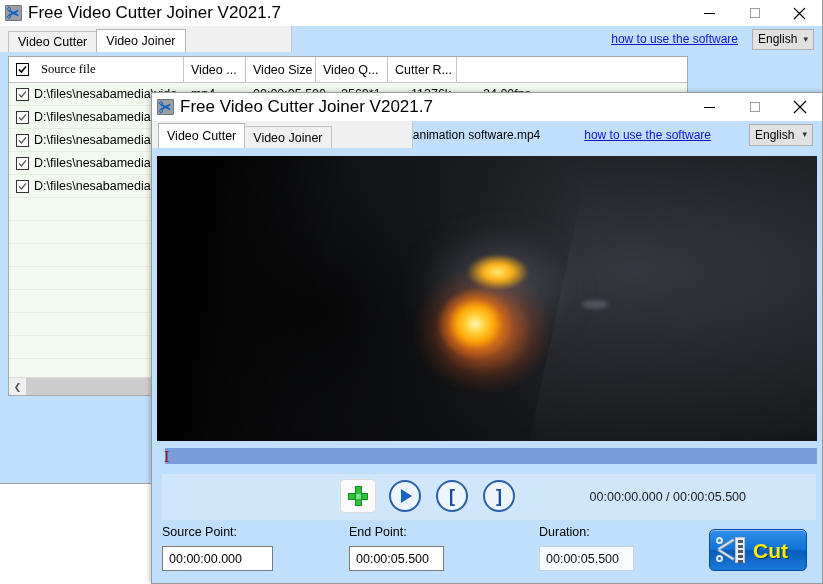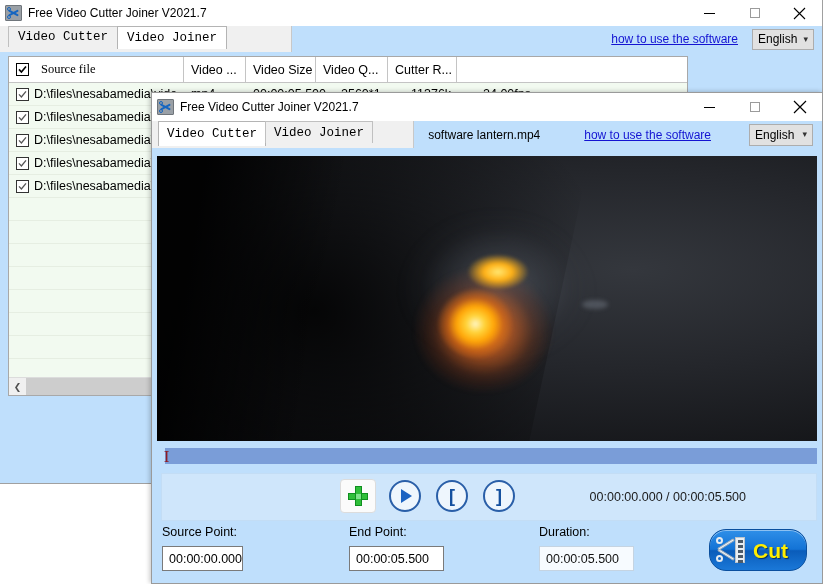--- a/index.html
+++ b/index.html
@@ -26,33 +26,33 @@
     position:absolute;width:11px;height:2px;background:#1565c0;left:2px;top:6px;border-radius:1px;
   }
   .title-icon .sc1{transform:rotate(28deg);}
   .title-icon .sc2{transform:rotate(-28deg);}
   .title-icon .pv1,.title-icon .pv2{
     position:absolute;width:4px;height:4px;border:1.5px solid #1565c0;border-radius:50%;
     box-sizing:border-box;left:1px;
   }
   .title-icon .pv1{top:1px;}
   .title-icon .pv2{top:9px;}
-  .title-text{font-size:12px;color:#000;white-space:nowrap;}
+  .title-text{font-size:17px;color:#000;white-space:nowrap;}
   .wbtns{margin-left:auto;display:flex;height:28px;}
   .wbtn{width:45px;height:28px;display:flex;align-items:center;justify-content:center;
         font-size:13px;color:#000;}
   .wbtn.min span{display:block;width:11px;height:1px;background:#000;}
   .wbtn.max span{display:block;width:10px;height:10px;border:1px solid #9b9b9b;box-sizing:border-box;}
   .wbtn.close svg{display:block;}
 
   
   .tabstrip{position:absolute;left:0;right:0;display:flex;align-items:flex-end;
             background:#bfdffc;}
-  .tabs-area{display:flex;align-items:flex-start;background:#f0f0f0;height:100%;
-             border-right:1px solid #c8c8c8;box-sizing:border-box;font-family:Liberation Mono, monospace;}
+  .tabs-area{display:flex;align-items:flex-end;background:#f0f0f0;height:100%;
+             border-right:1px solid #c8c8c8;box-sizing:border-box;}
   .tab{
     display:flex;align-items:center;justify-content:center;
     background:#f0f0f0;border:1px solid #c0c0c0;border-bottom:none;
     box-sizing:border-box;color:#000;white-space:nowrap;
   }
   .tab.active{background:#ffffff;border-color:#b4b4b4;}
   .right-links{display:flex;align-items:center;margin-left:auto;height:100%;}
   .file-label{color:#000;white-space:nowrap;}
   .help-link{color:#1414d2;text-decoration:underline;white-space:nowrap;cursor:pointer;}
   .lang-select{
@@ -209,21 +209,21 @@
   .fieldrow{position:absolute;left:0;right:0;top:432px;height:56px;}
   .fl{position:absolute;font-size:12.5px;color:#000;}
   .fi{
     position:absolute;height:25px;background:#fff;border:1px solid #7a7a7a;
     box-sizing:border-box;display:flex;align-items:center;padding-left:6px;
     font-size:12.5px;color:#000;font-family:"Liberation Sans",sans-serif;
   }
   .fi.disabled{border-color:#c5d4e2;background:#f7fbff;color:#111;}
 
   .cutbtn{
-    position:absolute;left:557px;top:88px;width:98px;height:42px;border-radius:17px;
+    position:absolute;left:557px;top:88px;width:98px;height:42px;border-radius:5px;
     background:linear-gradient(180deg,#2f8fe8 0%,#1373d6 48%,#0a5cba 52%,#1a78d8 100%);
     border:1px solid #0a4f9e;box-sizing:border-box;display:flex;align-items:center;
     padding-left:6px;box-shadow:inset 0 1px 0 rgba(255,255,255,.45);
   }
   .cut-ico{width:30px;height:28px;position:relative;flex:none;}
   .cut-ico .film{
     position:absolute;right:1px;top:1px;width:10px;height:26px;background:#e9eef3;
     border:1px solid #b9c3cc;box-sizing:border-box;
   }
   .cut-ico .film b{
@@ -404,21 +404,21 @@
       </div>
     </div>
   </div>
 
   <div class="tabstrip">
     <div class="tabs-area">
       <div class="tab t1 active">Video Cutter</div>
       <div class="tab t2">Video Joiner</div>
     </div>
     <div class="right-links">
-      <div class="file-label" style="margin-right:44px;">software lantern.mp4</div>
+      <div class="file-label" style="margin-right:44px;">animation software.mp4</div>
       <div class="help-link" style="margin-right:38px;">how to use the software</div>
       <div class="lang-select" style="width:64px;height:22px;padding:0 5px;font-size:12px;">
         <span>English</span>
         <span class="chev">▾</span>
       </div>
     </div>
   </div>
 
   <div class="video">
     <div class="bg"></div>
@@ -462,21 +462,21 @@
         <span class="rbtn">
           <span class="brk">]</span>
         </span>
       </div>
     </div>
     <div class="timecode">00:00:00.000 / 00:00:05.500</div>
   </div>
 
   <div class="fieldrow">
     <div class="fl" style="left:10px;top:0;">Source Point:</div>
-    <div class="fi" style="left:10px;top:21px;width:81px;">00:00:00.000</div>
+    <div class="fi" style="left:10px;top:21px;width:111px;">00:00:00.000</div>
 
     <div class="fl" style="left:197px;top:0;">End Point:</div>
     <div class="fi" style="left:197px;top:21px;width:95px;">00:00:05.500</div>
 
     <div class="fl" style="left:387px;top:0;">Duration:</div>
     <div class="fi disabled" style="left:387px;top:21px;width:95px;">00:00:05.500</div>
 
     <div class="cutbtn" style="top:4px;">
       <span class="cut-ico">
         <span class="film">

